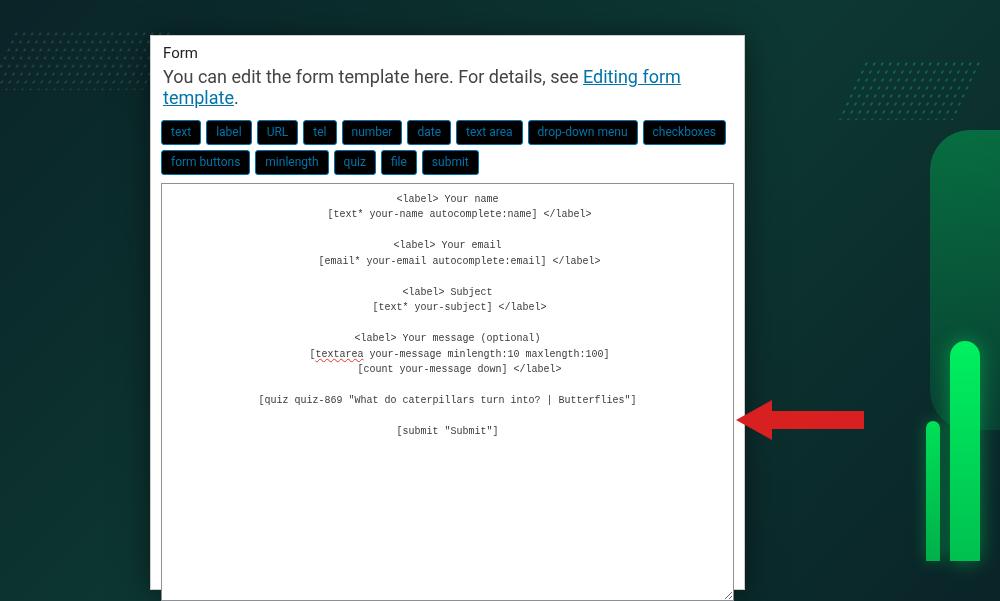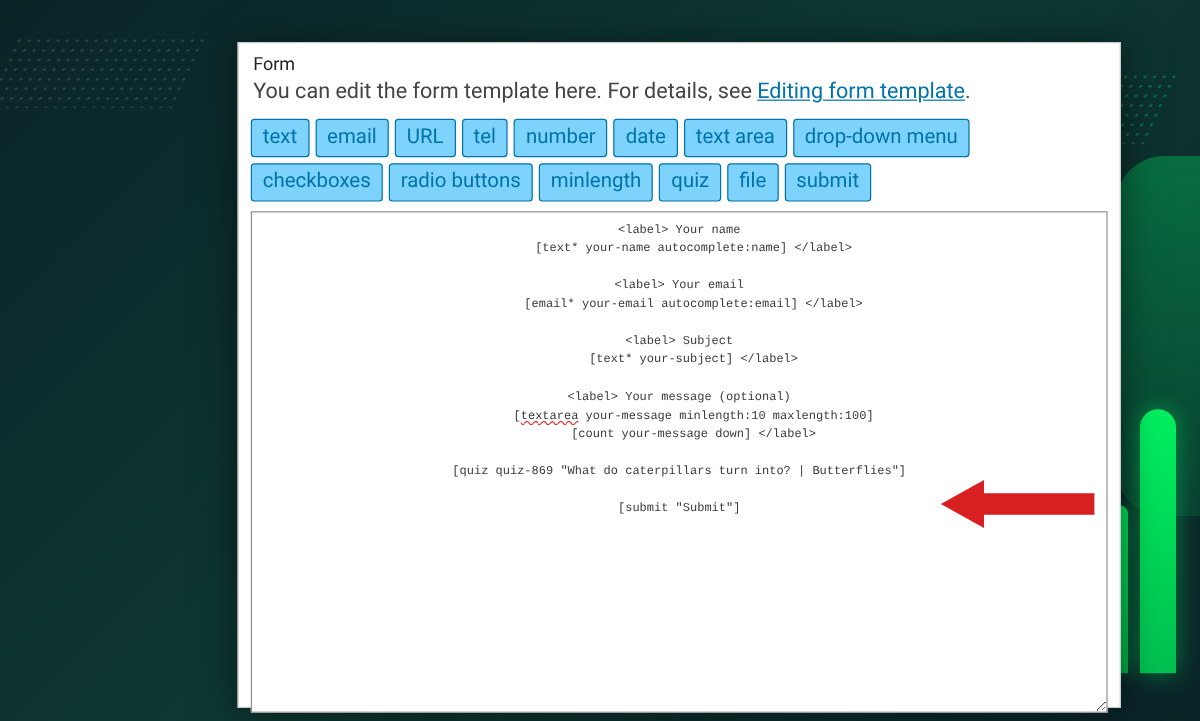--- a/index.html
+++ b/index.html
@@ -63,26 +63,25 @@
     width: 160px;
     height: 60px;
     background-image: radial-gradient(circle, rgba(180,200,190,0.18) 1px, transparent 1.5px);
     background-size: 8px 8px;
     transform: skewX(-25deg);
   }
   .panel {
     position: absolute;
     left: 150px;
     top: 35px;
-    width: 736px;
+    width: 595px;
     height: 555px;
     background: #fff;
     border: 1px solid #ccc;
     box-shadow: 0 4px 30px rgba(0,0,0,0.5);
-    margin-left: 48px;
   }
   .panel-header {
     padding: 8px 12px 6px 12px;
   }
   .panel-title {
     font-size: 15px;
     color: #222;
     margin: 0 0 4px 0;
     font-weight: 400;
   }
@@ -98,22 +97,22 @@
   .tag-row {
     padding: 6px 10px 2px 10px;
     display: flex;
     flex-wrap: wrap;
     gap: 5px;
   }
   .tag-btn {
     display: inline-block;
     border: 1px solid #0073aa;
     color: #0073aa;
-    background: #7dd3fc;
-    font-size: 17px;
+    background: #000000;
+    font-size: 12px;
     padding: 3px 9px;
     border-radius: 3px;
     cursor: pointer;
     line-height: 1.4;
   }
   .editor-wrap {
     padding: 6px 10px 10px 10px;
   }
   .editor {
     width: 100%;
@@ -155,29 +154,29 @@
 <div class="panel">
   <div class="panel-header">
     <h2 class="panel-title">Form</h2>
     <p class="panel-desc">
       <span>You can edit the form template here. For details, see </span><a href="#">Editing form template</a><span>.</span>
     </p>
   </div>
 
   <div class="tag-row">
     <span class="tag-btn">text</span>
-    <span class="tag-btn">email</span>
+    <span class="tag-btn">label</span>
     <span class="tag-btn">URL</span>
     <span class="tag-btn">tel</span>
     <span class="tag-btn">number</span>
     <span class="tag-btn">date</span>
     <span class="tag-btn">text area</span>
     <span class="tag-btn">drop-down menu</span>
     <span class="tag-btn">checkboxes</span>
-    <span class="tag-btn">radio buttons</span>
+    <span class="tag-btn">form buttons</span>
     <span class="tag-btn">minlength</span>
     <span class="tag-btn">quiz</span>
     <span class="tag-btn">file</span>
     <span class="tag-btn">submit</span>
   </div>
 
   <div class="editor-wrap">
     <div class="editor" contenteditable="false" style=""><span>&lt;label&gt; Your name</span>
 <span>    [text* your-name autocomplete:name] &lt;/label&gt;</span>
 <span></span>

